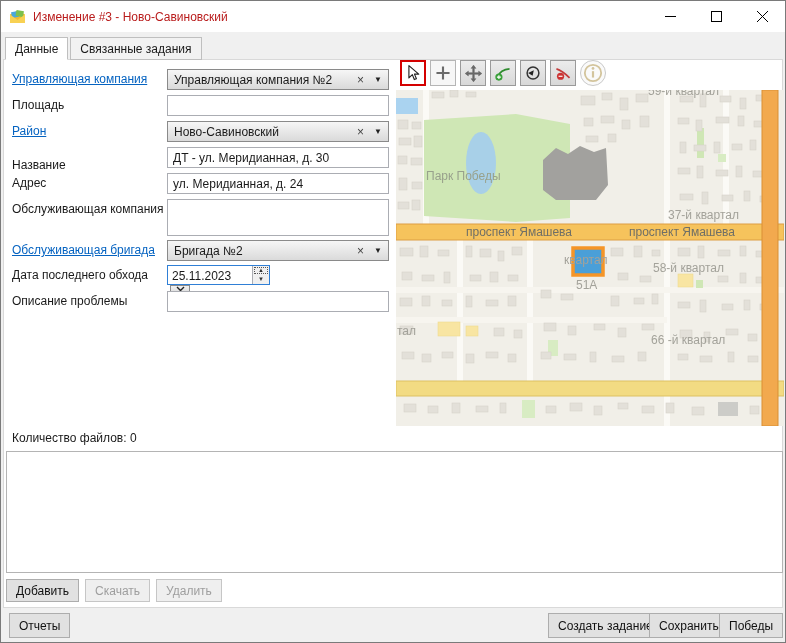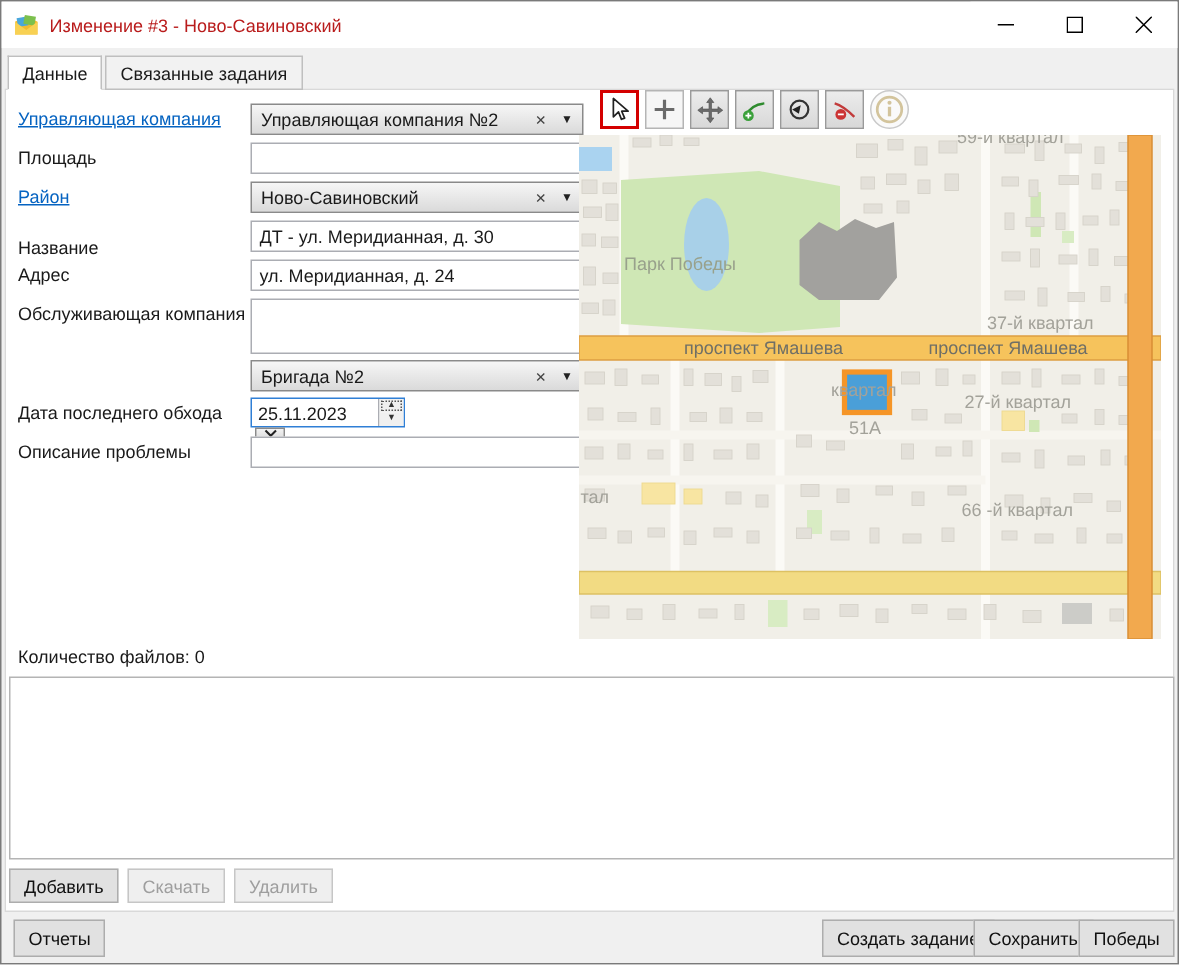--- a/index.html
+++ b/index.html
@@ -37,21 +37,21 @@
   .spin-btn{flex:1;font-size:6px;line-height:9px;text-align:center;background:#f0f0f0;border:none;color:#333;cursor:pointer;padding:0;}
   .spin-btn.up{outline:1px dotted #555;outline-offset:-2px;}
   .dropbtn{width:20px;margin-left:3px;background:linear-gradient(#f2f2f2,#dedede);border:1px solid #8a8a8a;display:flex;align-items:center;justify-content:center;cursor:pointer;}
   
   .mtoolbar{position:absolute;left:396px;top:0;display:flex;gap:4px;}
   .tool{width:26px;height:26px;display:flex;align-items:center;justify-content:center;background:linear-gradient(#ececec,#d8d8d8);border:1px solid #9a9a9a;padding:0;cursor:pointer;}
   .tool.light{background:#f6f6f6;border-color:#b5b5b5;}
   .tool.selected{background:#fff;border:2px solid #d40000;}
   .tool.disabled{background:#fafafa;border-color:#c9c9c9;border-radius:13px;cursor:default;}
   
-  .map{position:absolute;left:382px;top:30px;width:388px;height:336px;overflow:hidden;background:#f1efe8;cursor:default;}
+  .map{position:absolute;left:392px;top:30px;width:388px;height:336px;overflow:hidden;background:#f1efe8;cursor:default;}
   .map svg{position:absolute;left:0;top:0;}
   .mlabel{position:absolute;color:#a3a29a;font-size:12px;white-space:nowrap;}
   .mlabel.road{color:#6f6f66;}
   .mlabel.park{color:#98a18c;}
   
   .fileslabel{position:absolute;left:8px;top:371px;}
   .filelist{position:absolute;left:2px;top:391px;width:777px;height:122px;background:#fff;border:1px solid #b4b4b4;}
   .btn{background:#e1e1e1;border:1px solid #adadad;font:inherit;color:#111;padding:0 9px;height:23px;cursor:pointer;white-space:nowrap;}
   .btn.focusd{border-color:#5a5a5a;}
   .btn:disabled{color:#9e9e9e;background:#efefef;border-color:#c6c6c6;cursor:default;}
@@ -97,20 +97,21 @@
   </div>
 
   <div class="page">
 
     <div class="flabel link" style="top:12px">Управляющая компания</div>
     <div class="flabel" style="top:38px">Площадь</div>
     <div class="flabel link" style="top:64px">Район</div>
     <div class="flabel" style="top:98px">Название</div>
     <div class="flabel" style="top:142px">Обслуживающая компания</div>
     <div class="flabel" style="top:116px">Адрес</div>
+    <div class="flabel link" style="top:183px">Обслуживающая бригада</div>
     <div class="flabel" style="top:208px">Дата последнего обхода</div>
     <div class="flabel" style="top:234px">Описание проблемы</div>
 
     <div class="field" style="top:9px">
       <div class="combo">
         <span class="val">Управляющая компания №2</span>
         <span class="clear">×</span>
         <span class="arrow">▼</span>
       </div>
     </div>
@@ -373,21 +374,21 @@
 
         <rect x="177" y="158" width="30" height="27" fill="#4a9fd8" stroke="#f59527" stroke-width="3.5"></rect>
       </svg>
       <span class="mlabel" style="left:252px;top:-6px">59-й квартал</span>
       <span class="mlabel" style="left:272px;top:118px">37-й квартал</span>
       <span class="mlabel park" style="left:30px;top:79px">Парк Победы</span>
       <span class="mlabel road" style="left:70px;top:135px">проспект Ямашева</span>
       <span class="mlabel road" style="left:233px;top:135px">проспект Ямашева</span>
       <span class="mlabel" style="left:168px;top:163px">квартал</span>
       <span class="mlabel" style="left:180px;top:188px">51А</span>
-      <span class="mlabel" style="left:257px;top:171px">27-й квартал</span>
+      <span class="mlabel" style="left:257px;top:171px">58-й квартал</span>
       <span class="mlabel" style="left:255px;top:243px">66 -й квартал</span>
       <span class="mlabel" style="left:1px;top:234px">тал</span>
     </div>
 
     <div class="fileslabel">Количество файлов: 0</div>
     <div class="filelist"></div>
     <div class="filebtns">
       <button class="btn">Добавить</button>
       <button class="btn" disabled="">Скачать</button>
       <button class="btn" disabled="">Удалить</button>

